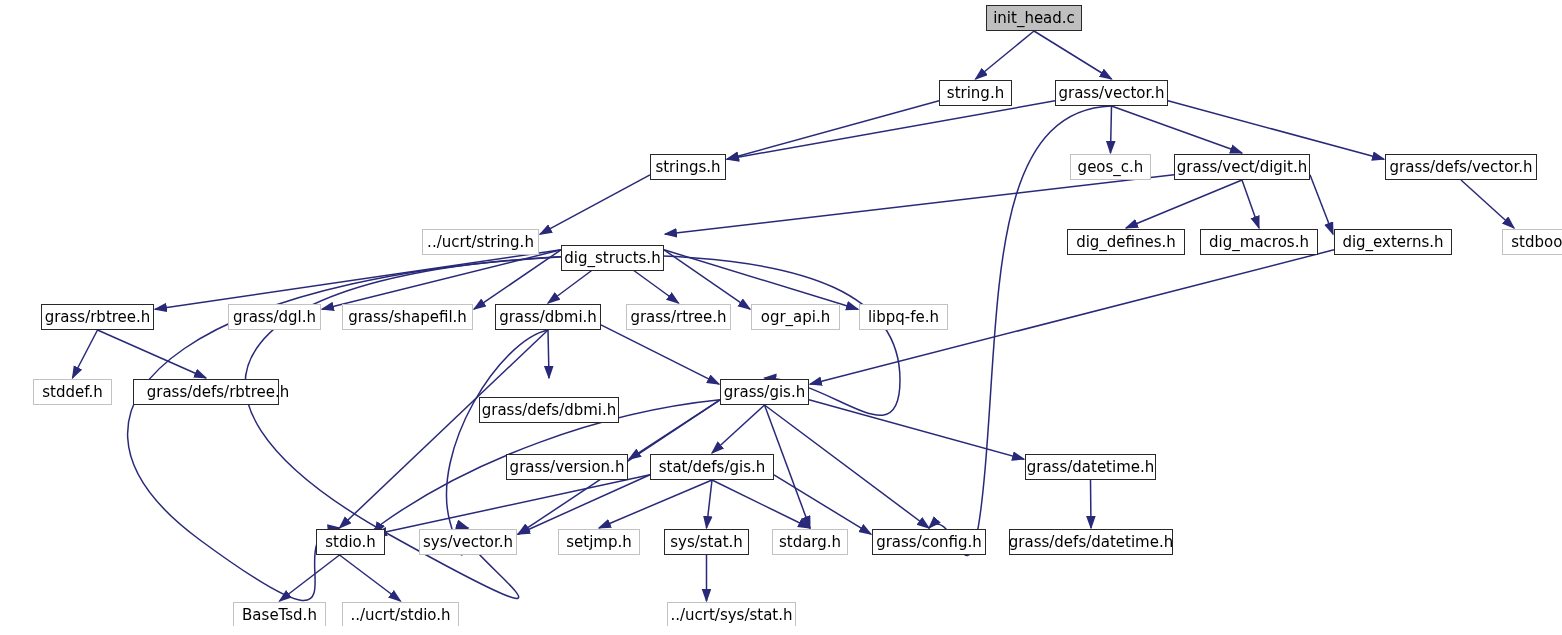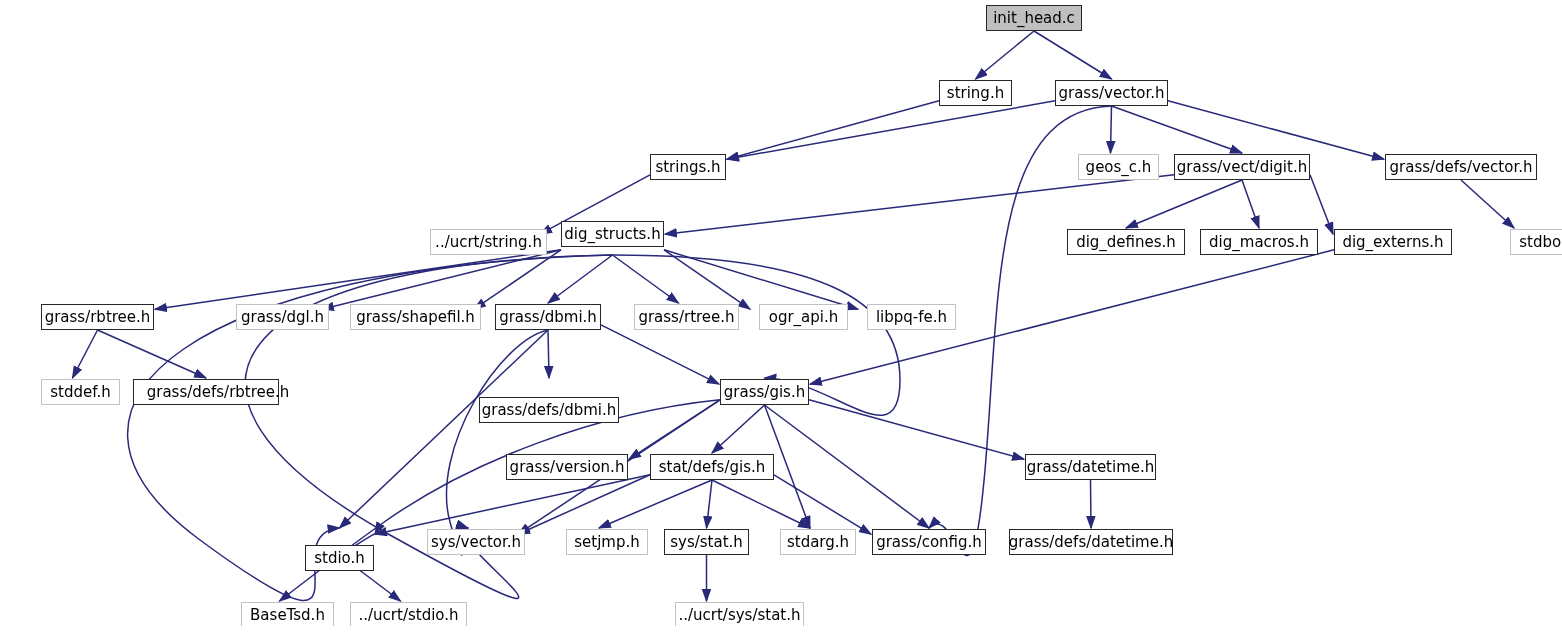--- a/index.html
+++ b/index.html
@@ -3,21 +3,21 @@
 <meta charset="utf-8">
 <style>
   html,body{margin:0;padding:0;background:#ffffff;}
   #canvas{position:relative;width:1562px;height:626px;background:#ffffff;
           font-family:"DejaVu Sans","Liberation Sans",sans-serif;overflow:hidden;}
   #edges{position:absolute;left:0;top:0;width:1562px;height:635px;}
   .node{position:absolute;box-sizing:border-box;display:flex;align-items:center;
         justify-content:center;background:#ffffff;white-space:nowrap;
         font-size:15px;color:#000000;line-height:1;}
   .node.doc{border:1.6px solid #282828;}
-  .node.ext{border:1.2px solid #c2c2c2;margin-left:8px;}
+  .node.ext{border:1.2px solid #c2c2c2;}
   .node.cur{border:1.6px solid #282828;background:#bfbfbf;}
 </style>
 </head>
 <body>
 
 <div id="canvas">
   <svg id="edges" viewBox="0 0 1562 635" xmlns="http://www.w3.org/2000/svg">
     <defs>
       <marker id="arrow" markerWidth="9" markerHeight="9" refX="8" refY="3.2" orient="auto" markerUnits="strokeWidth">
         <path d="M0,0 L9,3.2 L0,6.4 z" fill="#29297a"></path>
@@ -92,21 +92,21 @@
       </div>
       <div class="node doc" style="left: 1174px; top: 154px; width: 136px; height: 26px;">
         <span>grass/vect/digit.h</span>
       </div>
       <div class="node doc" style="left: 1385px; top: 154px; width: 152px; height: 26px;">
         <span>grass/defs/vector.h</span>
       </div>
       <div class="node ext" style="left: 422px; top: 229px; width: 117px; height: 26px;">
         <span>../ucrt/string.h</span>
       </div>
-      <div class="node doc" style="left: 561px; top: 221px; width: 103px; height: 26px;">
+      <div class="node doc" style="left: 561px; top: 245px; width: 103px; height: 26px;">
         <span>dig_structs.h</span>
       </div>
       <div class="node doc" style="left: 1067px; top: 229px; width: 118px; height: 26px;">
         <span>dig_defines.h</span>
       </div>
       <div class="node doc" style="left: 1200px; top: 229px; width: 118px; height: 26px;">
         <span>dig_macros.h</span>
       </div>
       <div class="node doc" style="left: 1334px; top: 229px; width: 118px; height: 26px;">
         <span>dig_externs.h</span>
@@ -149,21 +149,21 @@
       </div>
       <div class="node doc" style="left: 506px; top: 454px; width: 122px; height: 26px;">
         <span>grass/version.h</span>
       </div>
       <div class="node doc" style="left: 650px; top: 454px; width: 124px; height: 26px;">
         <span>stat/defs/gis.h</span>
       </div>
       <div class="node doc" style="left: 1025px; top: 454px; width: 131px; height: 26px;">
         <span>grass/datetime.h</span>
       </div>
-      <div class="node doc" style="left: 305px; top: 529px; width: 69px; height: 26px; margin-top: 16px;">
+      <div class="node doc" style="left: 316px; top: 529px; width: 69px; height: 26px;">
         <span>stdio.h</span>
       </div>
       <div class="node ext" style="left: 419px; top: 529px; width: 98px; height: 26px;">
         <span>sys/vector.h</span>
       </div>
       <div class="node ext" style="left: 558px; top: 529px; width: 82px; height: 26px;">
         <span>setjmp.h</span>
       </div>
       <div class="node doc" style="left: 664px; top: 529px; width: 85px; height: 26px;">
         <span>sys/stat.h</span>

